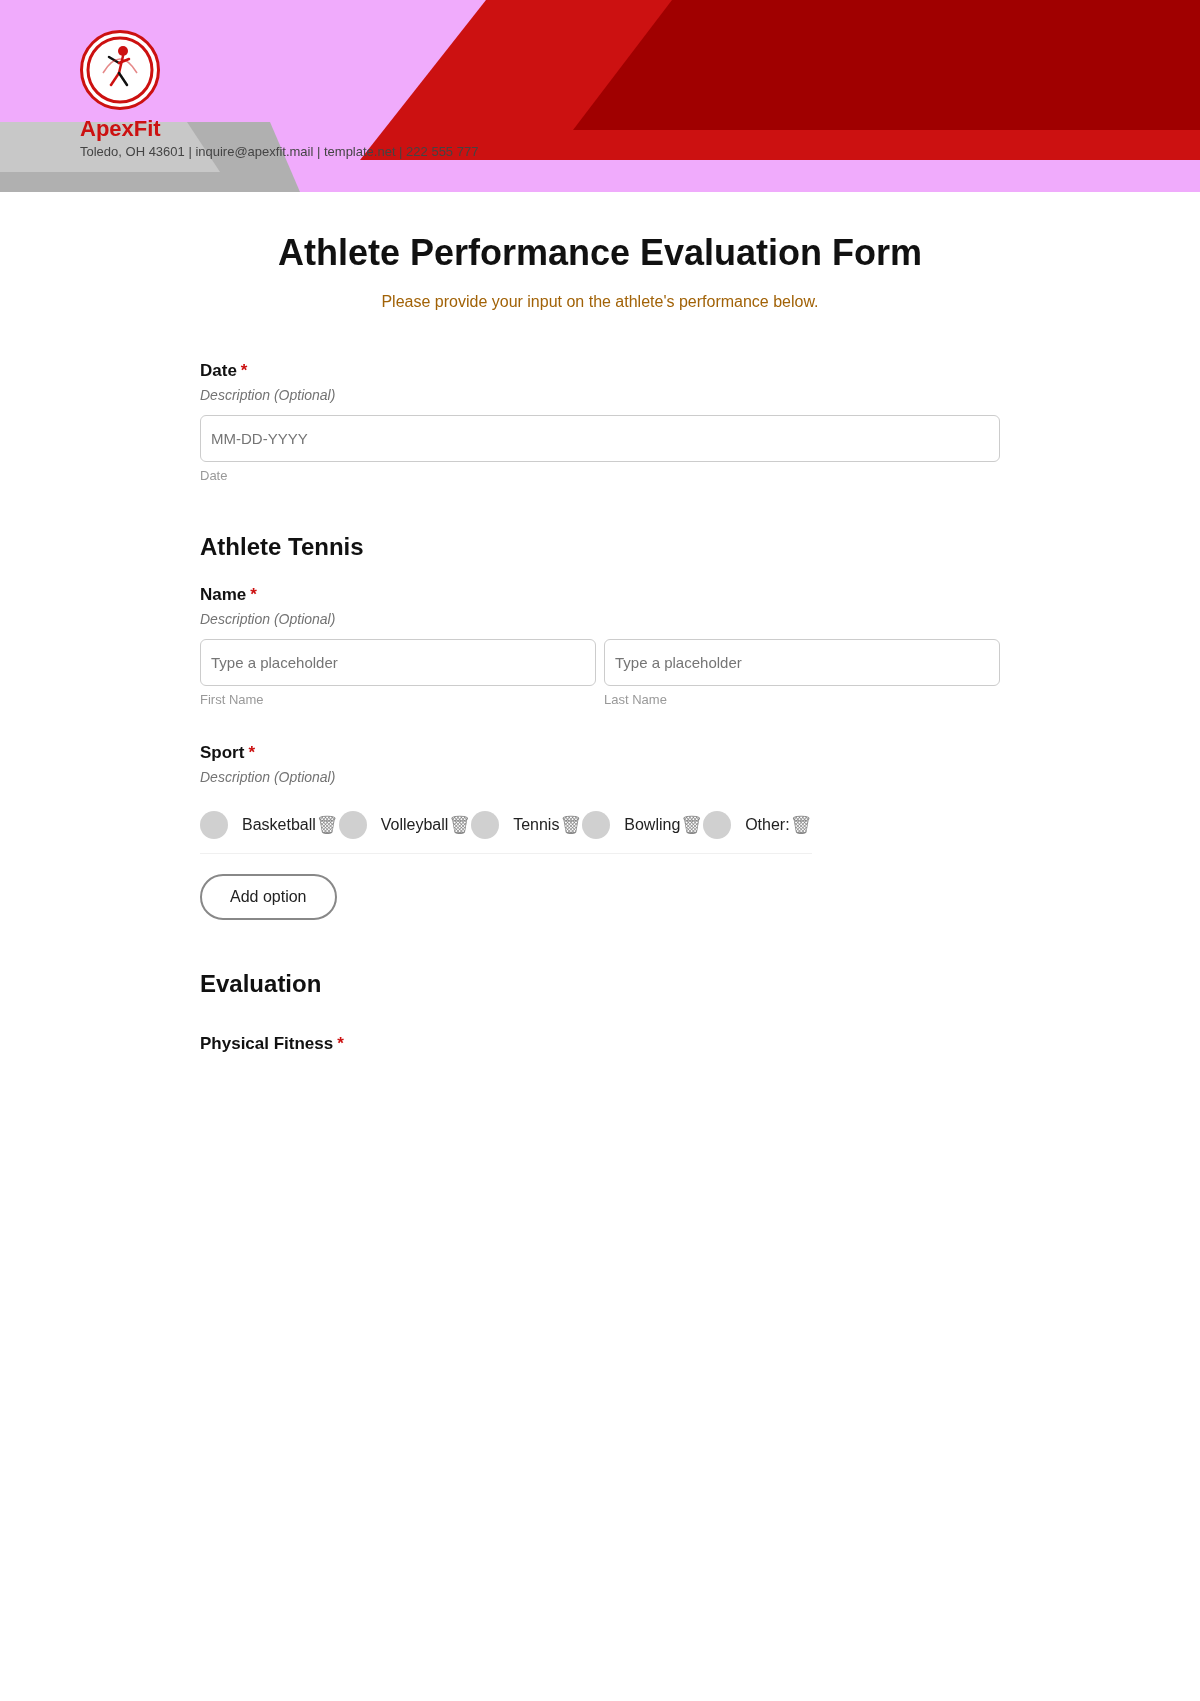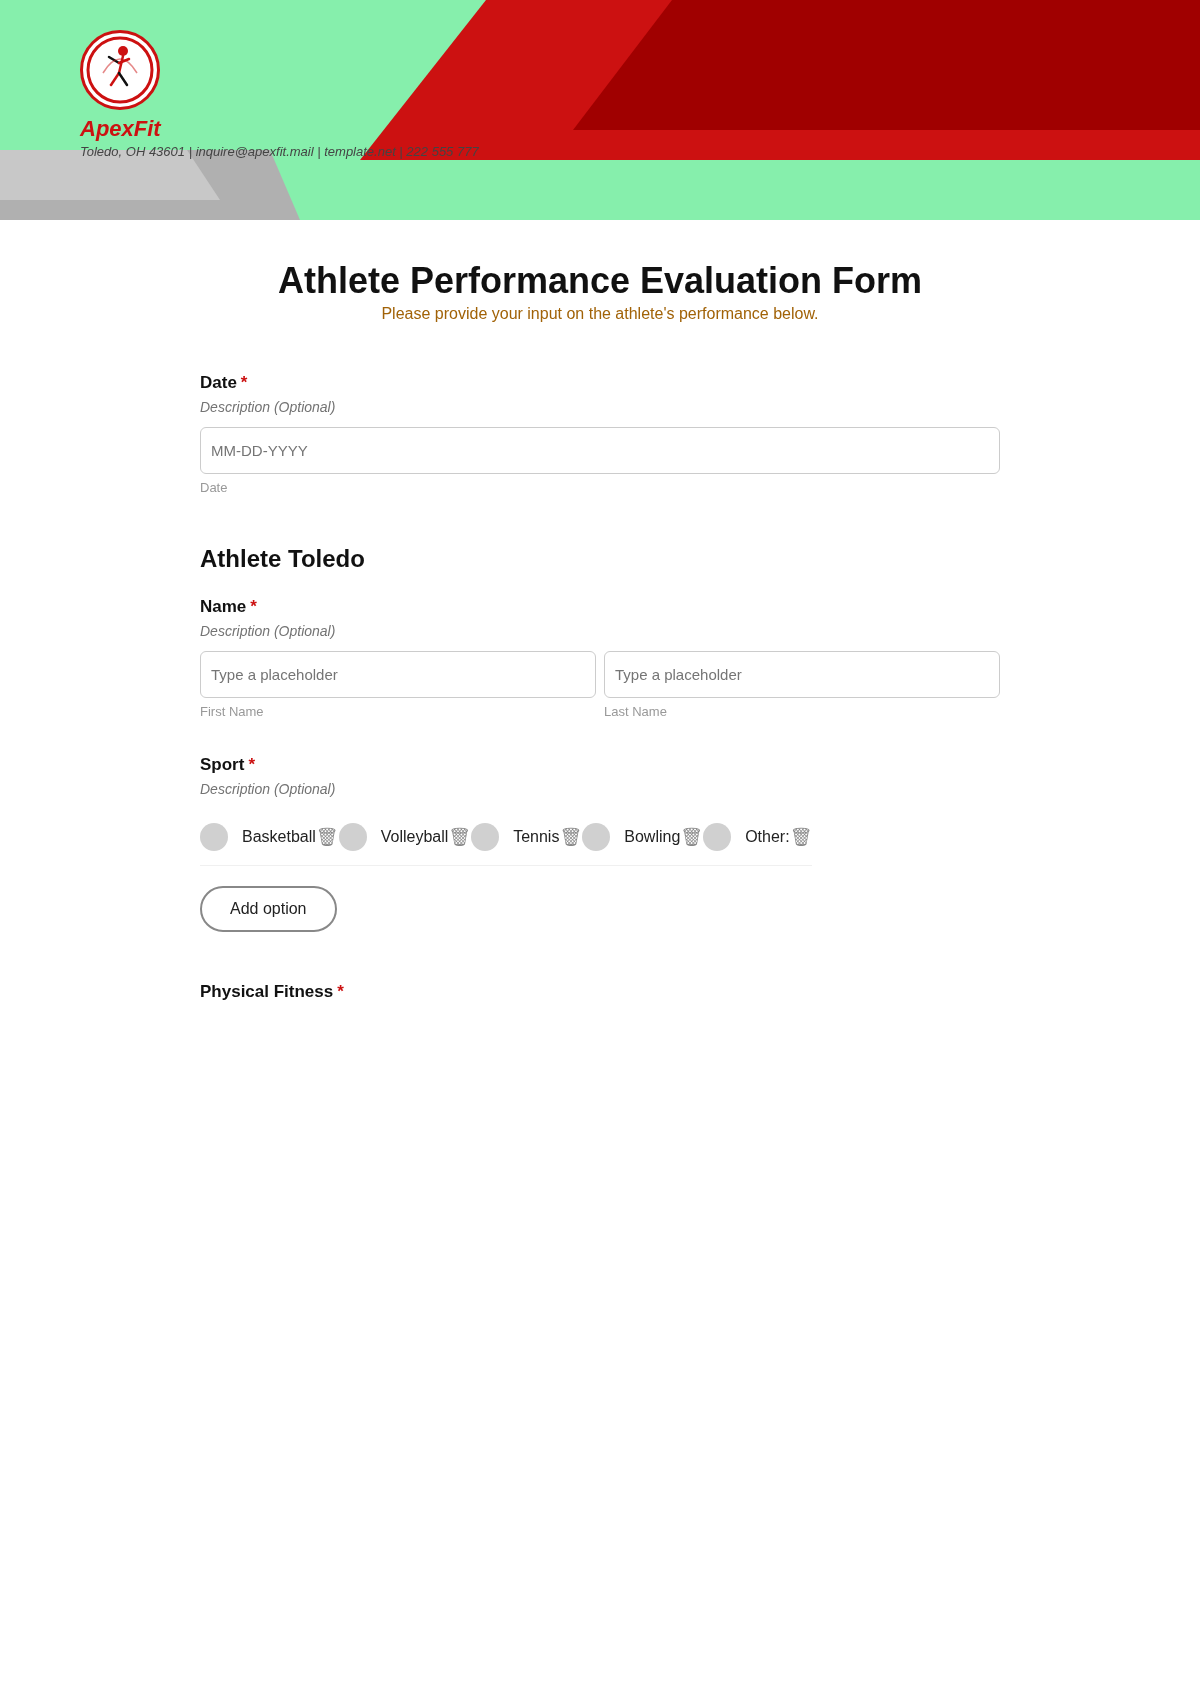--- a/index.html
+++ b/index.html
@@ -8,24 +8,23 @@
       background: #fff;
       width: 1200px;
       min-height: 1701px;
       overflow-x: hidden;
     }
 
     
     .header {
       position: relative;
       width: 100%;
-      height: 220px;
+      height: 192px;
       overflow: hidden;
-      background: #86efac;
-      font-style: italic;
+      background: #f0abfc;
     }
     .header-bg-red-main {
       position: absolute;
       top: 0; right: 0;
       width: 70%;
       height: 160px;
       background: #cc1111;
       clip-path: polygon(15% 0%, 100% 0%, 100% 100%, 0% 100%);
     }
     .header-bg-red-dark {
@@ -89,21 +88,21 @@
       max-width: 920px;
       margin: 0 auto;
       padding: 40px 60px 80px 60px;
     }
 
     .form-title {
       text-align: center;
       font-size: 36px;
       font-weight: bold;
       color: #111;
-      margin-bottom: 3px;
+      margin-bottom: 19px;
     }
     .form-subtitle {
       text-align: center;
       font-size: 16px;
       color: #a16207;
       margin-bottom: 50px;
     }
 
     
     .section-title {
@@ -274,21 +273,21 @@
   <div class="field-group">
     <div class="field-label">
       <span>Date</span><span class="required-star">*</span>
     </div>
     <div class="field-description">Description (Optional)</div>
     <input class="text-input" type="text" placeholder="MM-DD-YYYY" style="">
     <div class="field-hint">Date</div>
   </div>
 
   <div class="evaluation-section">
-    <h2 class="section-title">Athlete Toledo</h2>
+    <h2 class="section-title">Athlete Tennis</h2>
 
     <div class="field-group">
       <div class="field-label">
         <span>Name</span><span class="required-star">*</span>
       </div>
       <div class="field-description">Description (Optional)</div>
       <div class="name-inputs">
         <div class="name-input-wrap">
           <input class="text-input" type="text" placeholder="Type a placeholder" style="">
           <div class="field-hint">First Name</div>
@@ -349,18 +348,19 @@
         </div>
       </div>
 
       <button class="add-option-btn">
         <span>Add option</span>
       </button>
     </div>
   </div>
 
   <div class="evaluation-section">
+    <h2 class="section-title">Evaluation</h2>
     <div class="physical-fitness-label">
       <span>Physical Fitness</span><span class="required-star">*</span>
     </div>
   </div>
 
 </div>
 
 </body></html>

